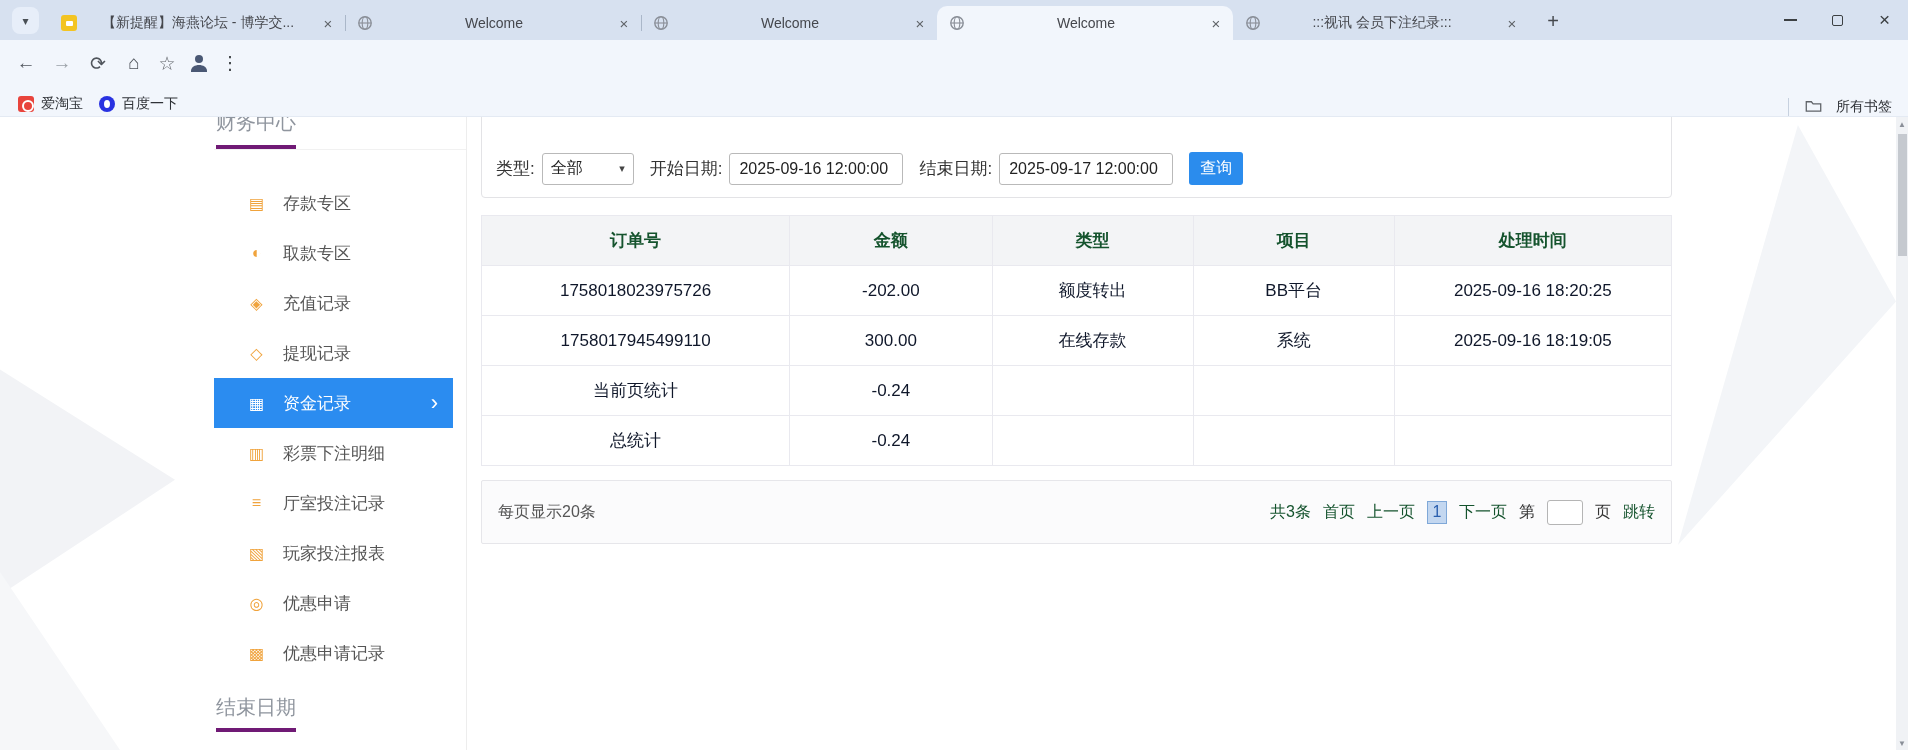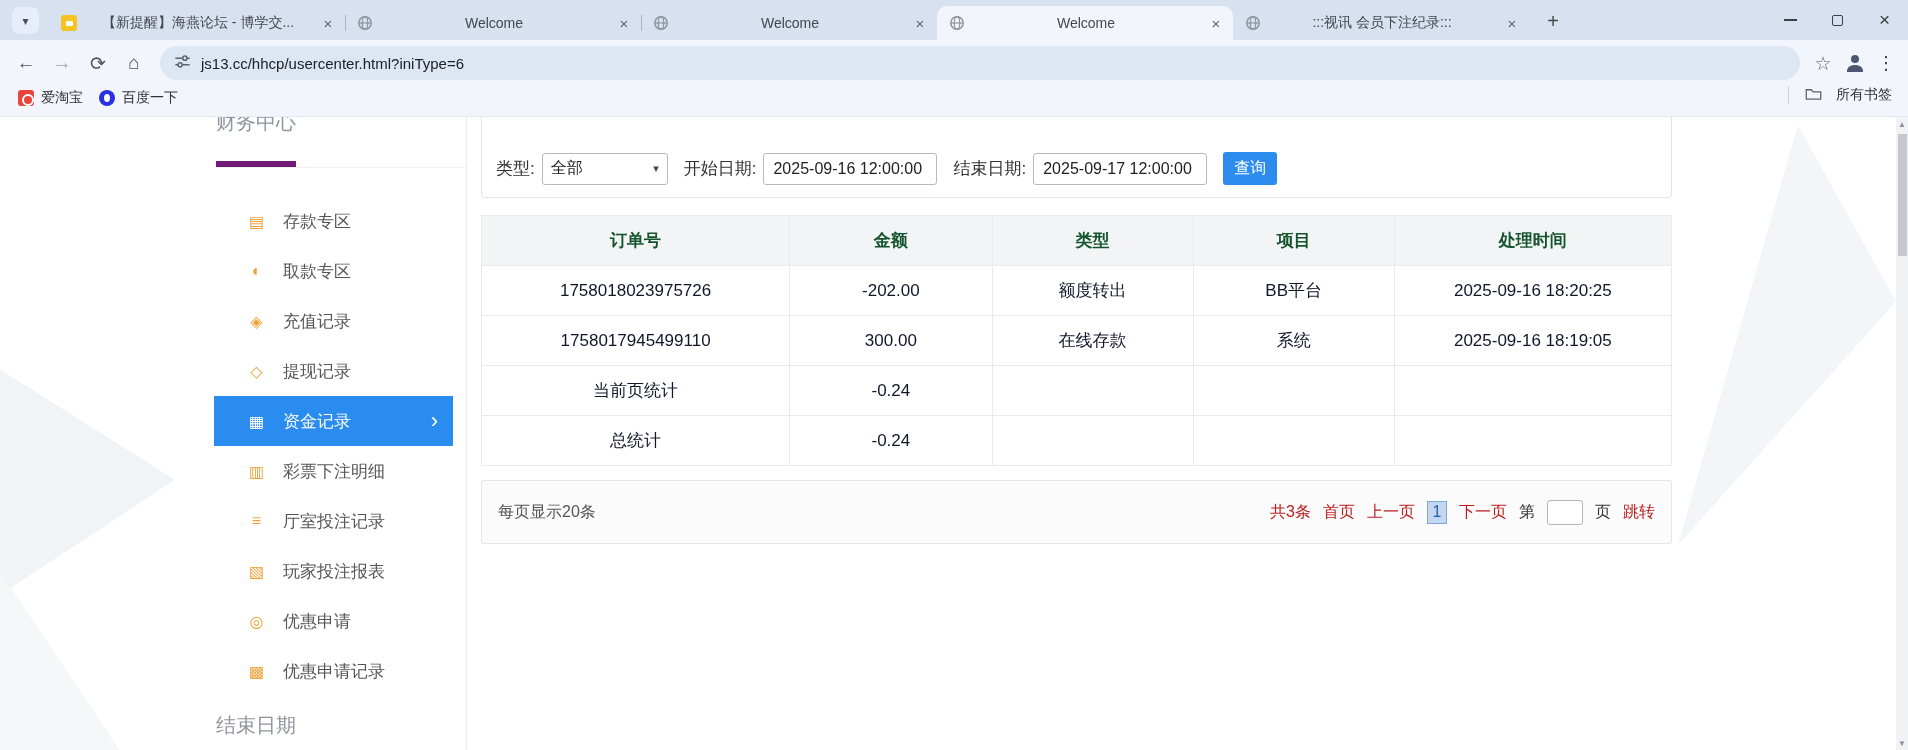--- a/index.html
+++ b/index.html
@@ -29,69 +29,69 @@
   .nav-btn { width: 36px; height: 36px; border-radius: 50%; display: flex; align-items: center; justify-content: center; font-size: 19px; color: #50555c; cursor: pointer; flex-shrink: 0; }
   .nav-btn.disabled { color: #9aa0a6; }
   .omnibox { flex: 1; height: 34px; background: #dde6f3; border-radius: 17px; display: flex; align-items: center; gap: 10px; padding: 0 14px; margin: 0 8px; }
   .omni-url { font-size: 15px; color: #202124; }
   .omni-spacer { flex: 1; }
   .star-btn { width: 30px; height: 34px; display: flex; align-items: center; justify-content: center; font-size: 19px; color: #5f6368; cursor: pointer; }
   .avatar-btn { width: 34px; height: 34px; border-radius: 50%; display: flex; align-items: center; justify-content: center; cursor: pointer; }
   .kebab-btn { width: 28px; height: 34px; display: flex; align-items: center; justify-content: center; font-size: 18px; color: #3c4043; cursor: pointer; }
 
   
-  .bookmarks { height: 31px; background: #f2f6fc; display: flex; align-items: flex-start; padding: 0 10px; flex-shrink: 0; border-bottom: 1px solid #e4eaf3; }
+  .bookmarks { height: 31px; background: #f2f6fc; display: flex; align-items: flex-end; padding: 0 10px; flex-shrink: 0; border-bottom: 1px solid #e4eaf3; }
   .bm-item { display: flex; align-items: center; gap: 7px; height: 24px; padding: 0 8px; border-radius: 6px; font-size: 14px; color: #2f3237; cursor: pointer; }
   .bm-ico-taobao { width: 16px; height: 16px; background: #e8443c; border-radius: 3px; position: relative; }
   .bm-ico-taobao::after { content: ""; position: absolute; left: 4px; top: 4px; width: 8px; height: 8px; border: 2px solid #fff; border-radius: 50%; }
   .bm-ico-baidu { width: 16px; height: 16px; background: #2932e1; border-radius: 50%; position: relative; }
   .bm-ico-baidu::after { content: ""; position: absolute; left: 5px; top: 4px; width: 6px; height: 8px; background: #fff; border-radius: 50%; }
   .bm-right { margin-left: auto; display: flex; align-items: center; gap: 10px; }
   .bm-divider { width: 1px; height: 18px; background: #c7d1df; }
   .all-bookmarks { display: flex; align-items: center; gap: 14px; font-size: 14px; color: #2f3237; padding: 0 6px; cursor: pointer; }
 
   
   .page { position: relative; height: 633px; background: #fff; overflow: hidden; flex-shrink: 0; }
   .deco { position: absolute; z-index: 0; }
   .deco-left { left: 0; top: 238px; width: 175px; height: 240px; background: #f2f3f6; clip-path: polygon(0 6%, 100% 52%, 0 100%); }
   .deco-left2 { left: 0; top: 455px; width: 120px; height: 178px; background: #f6f7f9; clip-path: polygon(0 0, 100% 100%, 0 100%); }
   .deco-right { left: 1678px; top: 8px; width: 218px; height: 420px; background: #f3f5f8; clip-path: polygon(55% 0, 100% 42%, 0 100%); }
 
   
   .sidebar { position: absolute; left: 214px; top: 0; width: 253px; height: 100%; background: #fff; border-right: 1px solid #ededed; z-index: 1; }
   .side-head, .side-foot { font-size: 20px; color: #8f959e; padding-left: 2px; }
   .side-head { margin-top: -10px; line-height: 30px; }
-  .side-head .ul, .side-foot .ul { display: inline-block; padding-bottom: 24px; border-bottom: 6px solid #701a75; }
+  .side-head .ul, .side-foot .ul { display: inline-block; padding-bottom: 8px; border-bottom: 4px solid #701a75; }
   .side-head { border-bottom: 1px solid #f1f1f1; }
   .menu { margin-top: 28px; }
   .menu-item { width: 239px; height: 50px; display: flex; align-items: center; gap: 17px; padding-left: 33px; font-size: 17px; color: #555; position: relative; cursor: pointer; }
   .mi-icon { width: 19px; color: #f0a33c; font-size: 16px; text-align: center; }
   .menu-item.active { background: #2b8cf0; color: #fff; }
   .menu-item.active .mi-icon { color: #fff; }
   .chev { position: absolute; right: 15px; font-size: 22px; line-height: 1; color: #fff; }
   .side-foot { margin-top: 16px; line-height: 26px; }
 
   
   .main { position: absolute; left: 481px; top: 0; width: 1191px; z-index: 1; }
   .filterbox { margin-top: -20px; border: 1px solid #e3e3e6; border-radius: 4px; background: #fff; padding: 54px 14px 12px 14px; display: flex; align-items: center; font-size: 17px; color: #333; }
   .flabel { margin-right: 7px; white-space: nowrap; }
-  .f-select { width: 126px; height: 32px; border: 1px solid #b9b9b9; border-radius: 3px; background: #fff; display: flex; align-items: center; padding: 0 8px; font-size: 16px; color: #222; cursor: pointer; margin-right: 16px; }
+  .f-select { width: 92px; height: 32px; border: 1px solid #b9b9b9; border-radius: 3px; background: #fff; display: flex; align-items: center; padding: 0 8px; font-size: 16px; color: #222; cursor: pointer; margin-right: 16px; }
   .f-select .sel-val { flex: 1; }
   .f-select .dd { font-size: 11px; color: #444; }
   .date-input { width: 174px; height: 32px; border: 1px solid #b9b9b9; border-radius: 3px; padding: 0 9px; font-size: 16px; color: #222; font-family: "Liberation Sans", "DejaVu Sans", sans-serif; margin-right: 16px; }
   .query-btn { width: 54px; height: 33px; background: #2b8ced; color: #fff; border: none; border-radius: 3px; font-size: 16px; cursor: pointer; font-family: "Liberation Sans", "DejaVu Sans", sans-serif; }
 
   table.funds { width: 100%; margin-top: 17px; border-collapse: collapse; font-size: 17px; }
   table.funds th, table.funds td { border: 1px solid #e9e9ef; text-align: center; height: 50px; }
   table.funds th { background: #f3f4f6; color: #14532d; font-weight: bold; }
   table.funds td { color: #0f172a; background: #fff; }
 
   .pagebar { margin-top: 14px; height: 64px; border: 1px solid #e6e6ea; border-radius: 2px; background: #fbfbfc; display: flex; align-items: center; padding: 0 16px; font-size: 16px; color: #555; }
   .pag-right { margin-left: auto; display: flex; align-items: center; gap: 12px; }
-  .pg-total, .pg-link { color: #b91c1c; text-decoration: none; cursor: pointer; }
+  .pg-total, .pg-link { color: #14532d; text-decoration: none; cursor: pointer; }
   .pg-cur { min-width: 20px; height: 23px; padding: 0 4px; background: #c3d7f0; border: 1px solid #7fa8d8; color: #2a5fae; display: flex; align-items: center; justify-content: center; }
   .pg-txt { color: #333; }
   .pg-input { width: 36px; height: 25px; border: 1px solid #b5b5b5; border-radius: 3px; background: #fff; }
 
   
   .scrollbar { position: absolute; right: 0; top: 0; width: 12px; height: 100%; background: #f0f2f5; z-index: 2; display: flex; flex-direction: column; align-items: center; }
   .sb-arrow { height: 14px; font-size: 8px; color: #8a8f98; display: flex; align-items: center; cursor: pointer; }
   .sb-arrow.down { margin-top: auto; }
   .sb-thumb { position: absolute; top: 17px; left: 1.5px; width: 9px; height: 122px; background: #c5c9cf; cursor: pointer; }
 </style>
@@ -166,30 +166,20 @@
         </div>
       <div class="win-btn wc-close">×</div>
     </div>
   </div>
 
   <div class="toolbar">
     <div class="nav-btn">←</div>
     <div class="nav-btn disabled">→</div>
     <div class="nav-btn">⟳</div>
     <div class="nav-btn">⌂</div>
-    <div class="omnibox">
-      <span><svg viewBox="0 0 18 18" width="17" height="17" fill="none" stroke="#5f6368" stroke-width="1.6" stroke-linecap="round">
-            <line x1="2" y1="5.5" x2="16" y2="5.5"></line>
-            <line x1="2" y1="12.5" x2="16" y2="12.5"></line>
-            <circle cx="11.5" cy="5.5" r="2.2" fill="#dde6f3"></circle>
-            <circle cx="6.5" cy="12.5" r="2.2" fill="#dde6f3"></circle>
-          </svg></span>
-      <span class="omni-url">js13.cc/hhcp/usercenter.html?iniType=6</span>
-      <span class="omni-spacer"></span>
-    </div>
     <div class="star-btn">☆</div>
     <div class="avatar-btn">
         <svg viewBox="0 0 24 24" width="24" height="24" fill="#4a5874">
           <circle cx="12" cy="8" r="4"></circle>
           <path d="M4 20c0-4 4-6 8-6s8 2 8 6v1H4z"></path>
         </svg>
       </div>
     <div class="kebab-btn">⋮</div>
   </div>
 

